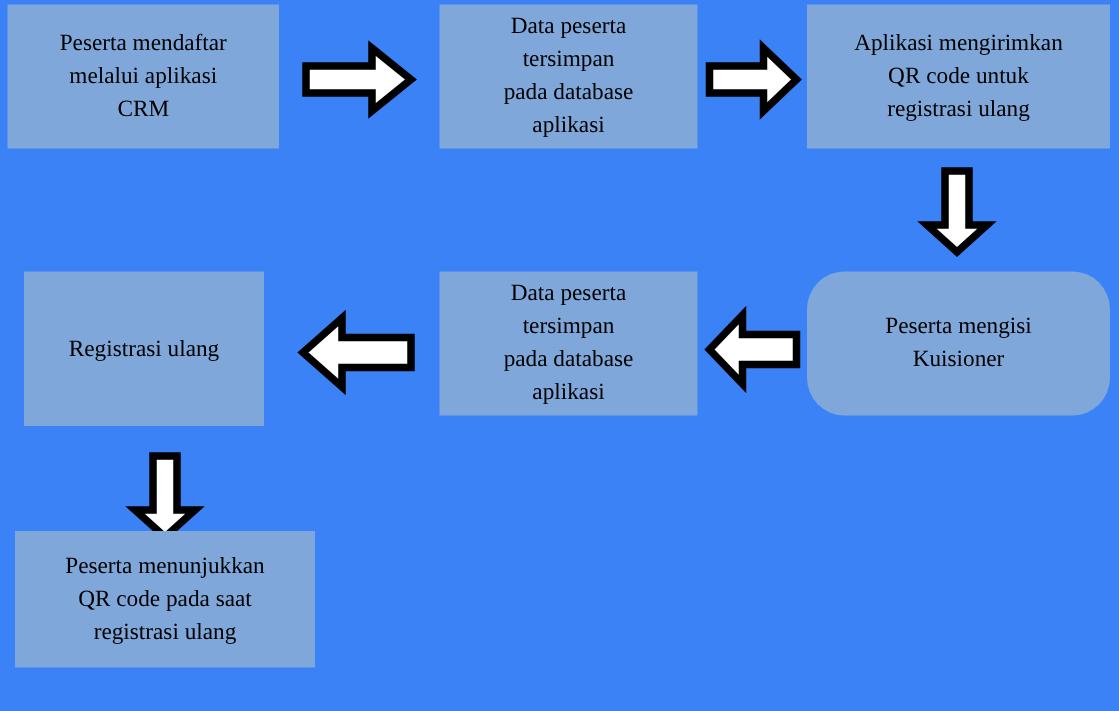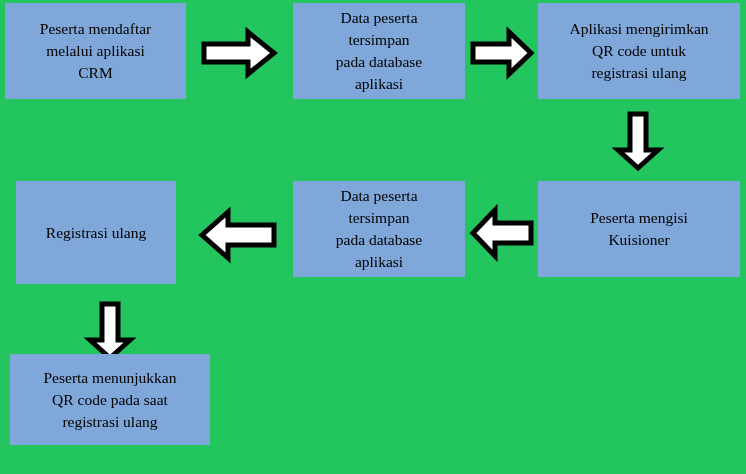--- a/index.html
+++ b/index.html
@@ -10,21 +10,21 @@
   body {
     width: 746px;
     height: 474px;
     font-family: "Liberation Serif", "DejaVu Serif", serif;
     overflow: hidden;
   }
   #canvas {
     position: relative;
     width: 746px;
     height: 474px;
-    background: #22c55e;
+    background: #3b82f6;
   }
   .node {
     position: absolute;
     background: #7FA7D9;
     color: #000000;
     display: flex;
     align-items: center;
     justify-content: center;
     text-align: center;
     font-size: 15.5px;
@@ -46,21 +46,21 @@
     stroke-width: 5;
     stroke-linejoin: miter;
   }
 
   
   #node-daftar       { left: 5px;   top: 3px;   width: 181px; height: 96px; }
   #node-simpan1      { left: 293px; top: 3px;   width: 172px; height: 96px; }
   #node-qrcode       { left: 538px; top: 3px;   width: 202px; height: 96px; }
   #node-registrasi   { left: 16px;  top: 181px; width: 160px; height: 103px; }
   #node-simpan2      { left: 293px; top: 181px; width: 172px; height: 96px; }
-  #node-kuisioner    { left: 538px; top: 181px; width: 202px; height: 96px; }
+  #node-kuisioner    { left: 538px; top: 181px; width: 202px; height: 96px; border-radius: 25px; }
   #node-tunjukkan    { left: 10px;  top: 354px; width: 200px; height: 91px; }
 
   
   #arrow-1 { left: 200px; top: 28px;  width: 78px;  height: 50px; }
   #arrow-2 { left: 469px; top: 28px;  width: 66px;  height: 50px; }
   #arrow-3 { left: 612px; top: 110px; width: 52px;  height: 62px; }
   #arrow-4 { left: 469px; top: 205px; width: 66px;  height: 56px; }
   #arrow-5 { left: 198px; top: 207px; width: 80px;  height: 56px; }
   #arrow-6 { left: 84px;  top: 300px; width: 52px;  height: 62px; }
 </style>

